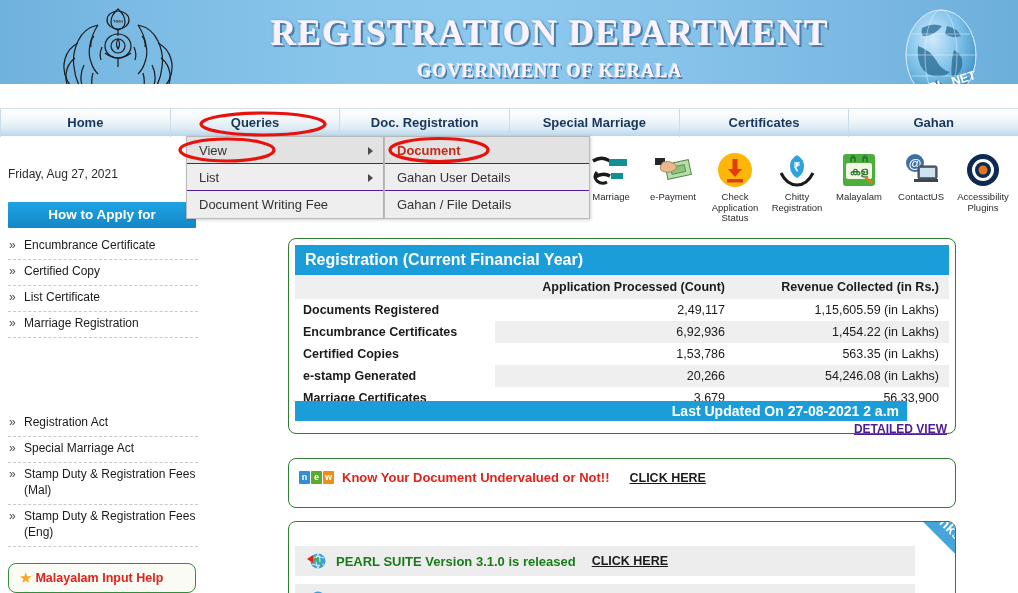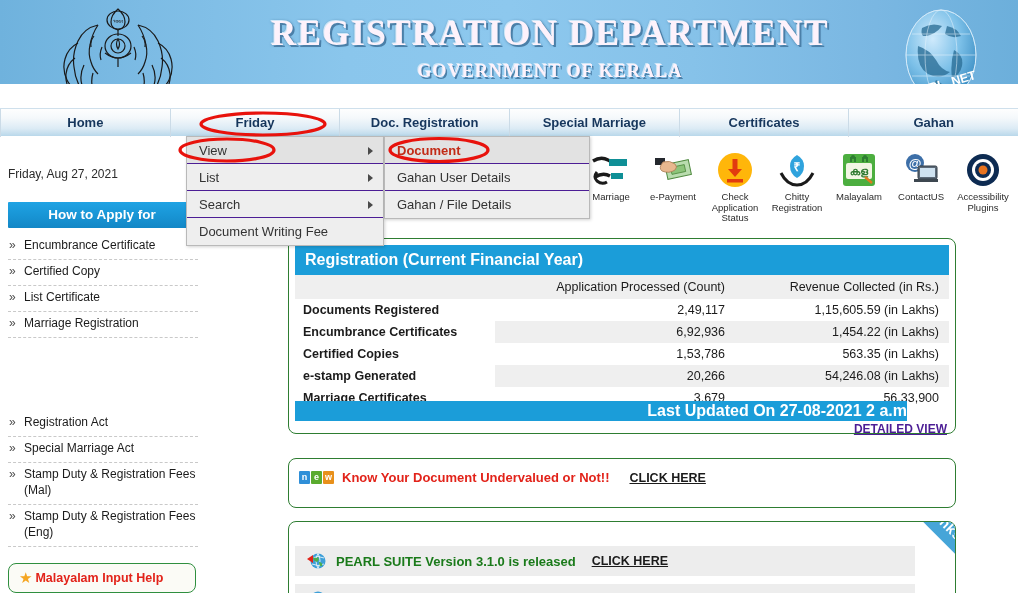--- a/index.html
+++ b/index.html
@@ -158,33 +158,33 @@
   .stats-title {
     position: absolute; left: 6px; top: 6px; width: 654px; height: 30px;
     background: #1b9dd9; color: #ffffff; font-size: 16px; font-weight: bold;
     line-height: 30px; padding-left: 10px;
   }
   table.stats {
     position: absolute; left: 6px; top: 36px; width: 654px;
     border-collapse: collapse; font-size: 12.5px;
   }
   table.stats th {
-    background: #efefef; color: #1b1b1b; font-weight: normal;
+    background: #efefef; color: #1b1b1b; font-weight: bold;
     text-align: right; padding: 5px 10px 5px 6px; height: 22px;
   }
   table.stats th.blank { background: #efefef; }
   table.stats td { padding: 4px 10px 4px 6px; height: 20px; color: #1b1b1b; }
   table.stats td.lbl { text-align: left; font-weight: bold; padding-left: 8px; }
   table.stats td.num { text-align: right; }
   table.stats tr.alt td { background: #efefef; }
   table.stats tr.alt td.lbl { background: #ffffff; }
   .stats-updated {
     position: absolute; left: 6px; top: 162px; width: 612px; height: 20px;
-    background: #1b9dd9; color: #ffffff; font-size: 16px; font-weight: bold;
-    text-align: right; line-height: 20px; 
+    background: #1b9dd9; color: #ffffff; font-size: 14px; font-weight: bold;
+    text-align: right; line-height: 20px; padding-right: 8px;
   }
   .stats-detail {
     position: absolute; right: 8px; top: 183px;
     font-size: 12px; font-weight: bold; color: #4c1d95;
     text-decoration: underline; cursor: pointer;
   }
 
   .uv-row {
     position: absolute; left: 10px; top: 11px;
     display: flex; align-items: center; gap: 8px;
@@ -306,21 +306,21 @@
             <path d="M20 28 h58"></path>
             <path d="M20 70 h58"></path>
         </g>
         <text x="49" y="83" font-family="'Liberation Sans',sans-serif" font-size="12.5" font-weight="bold" fill="#ffffff" text-anchor="middle" transform="rotate(-16 49 83)">PEARL_NET</text>
       </svg>
     </div>
   </div>
 
   <div class="navbar">
     <div class="nav-item first">Home</div>
-    <div class="nav-item">Friday</div>
+    <div class="nav-item">Queries</div>
     <div class="nav-item">Doc. Registration</div>
     <div class="nav-item">Special Marriage</div>
     <div class="nav-item">Certificates</div>
     <div class="nav-item">Gahan</div>
   </div>
 
   <div class="page-bg"></div>
 
   <div class="iconrow">
 
@@ -546,24 +546,20 @@
   <div class="menu-l1">
     <div class="menu-item hl">
       <span>View</span>
       <span class="arrow"></span>
     </div>
     <div class="menu-item">
       <span>List</span>
       <span class="arrow"></span>
     </div>
     <div class="menu-item">
-      <span>Search</span>
-      <span class="arrow"></span>
-    </div>
-    <div class="menu-item">
       <span>Document Writing Fee</span>
     </div>
   </div>
 
   <div class="menu-l2">
     <div class="menu-item hl redtext">
       <span>Document</span>
     </div>
     <div class="menu-item">
       <span>Gahan User Details</span>

